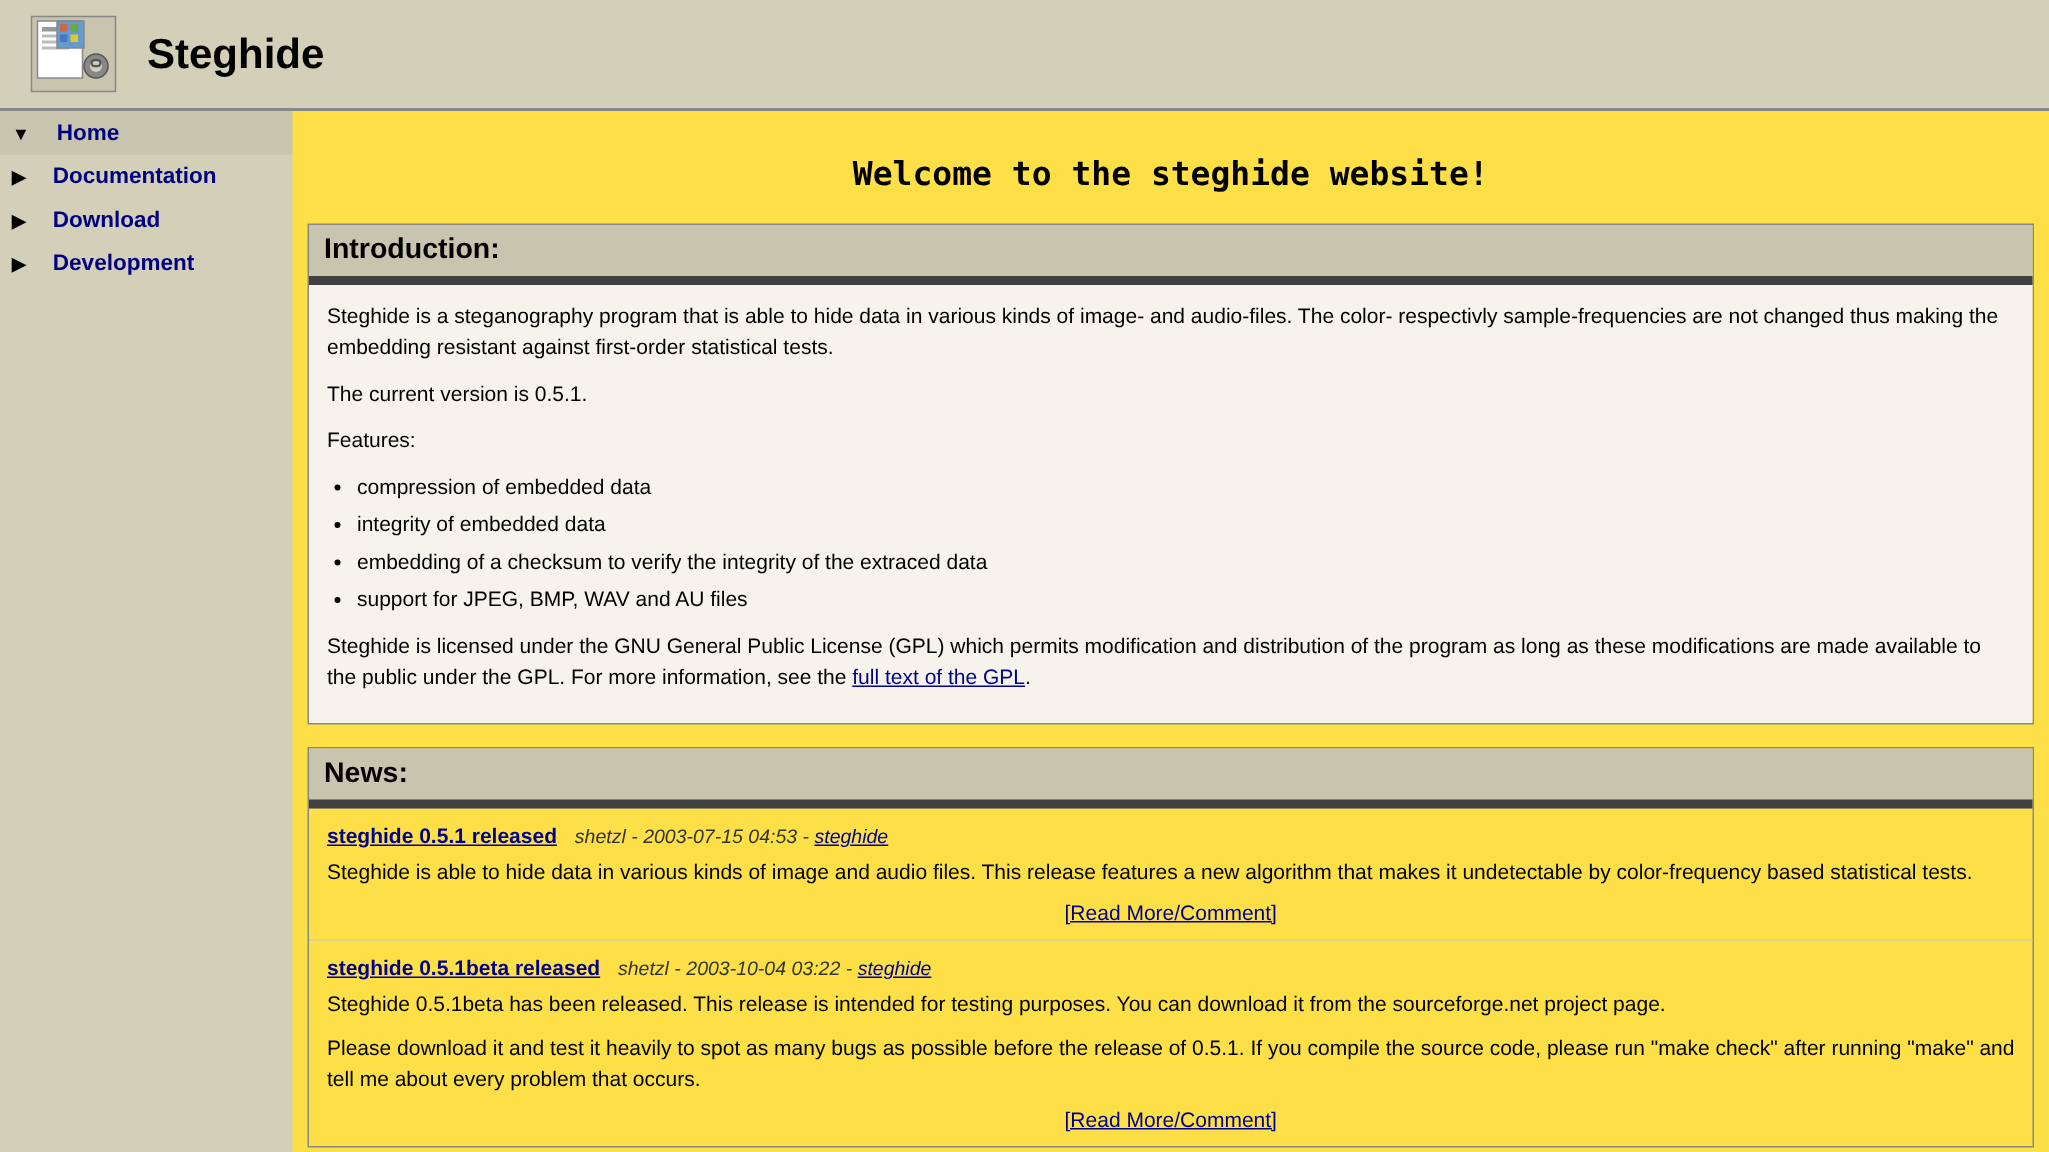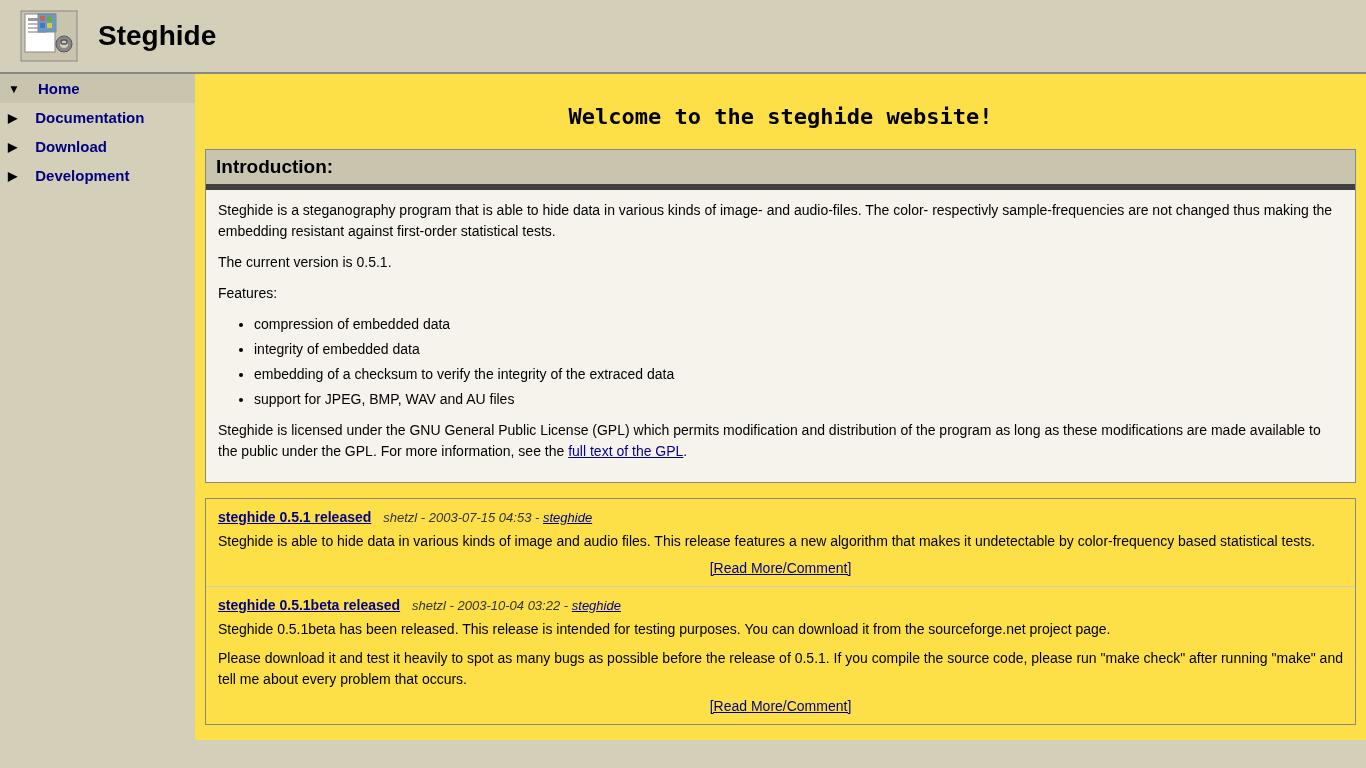--- a/index.html
+++ b/index.html
@@ -117,21 +117,21 @@
       padding: 10px 12px;
       background-color: #f5f3eb;
       line-height: 1.5;
     }
 
     .section-content p {
       margin-bottom: 10px;
     }
 
     .section-content ul {
-      margin-left: 36px;
+      margin-left: 20px;
       margin-bottom: 10px;
     }
 
     .section-content ul li {
       margin-bottom: 4px;
     }
 
     a {
       color: #00008b;
       text-decoration: underline;
@@ -256,20 +256,21 @@
             <li>embedding of a checksum to verify the integrity of the extraced data</li>
             <li>support for JPEG, BMP, WAV and AU files</li>
           </ul>
           <p>
             <span>Steghide is licensed under the GNU General Public License (GPL) which permits modification and distribution of the program as long as these modifications are made available to the public under the GPL. For more information, see the </span><a href="#"><span>full text of the GPL</span></a><span>.</span>
           </p>
         </div>
       </div>
 
       <div class="section-box">
+        <div class="section-header">News:</div>
 
         <div class="news-entry">
           <div>
             <a class="news-title" href="#">steghide 0.5.1 released</a>
             <span class="news-meta">
               <span>shetzl</span>
               <span> - </span>
               <span>2003-07-15 04:53</span>
               <span>  -  </span>
               <a class="news-meta-link" href="#">steghide</a>

